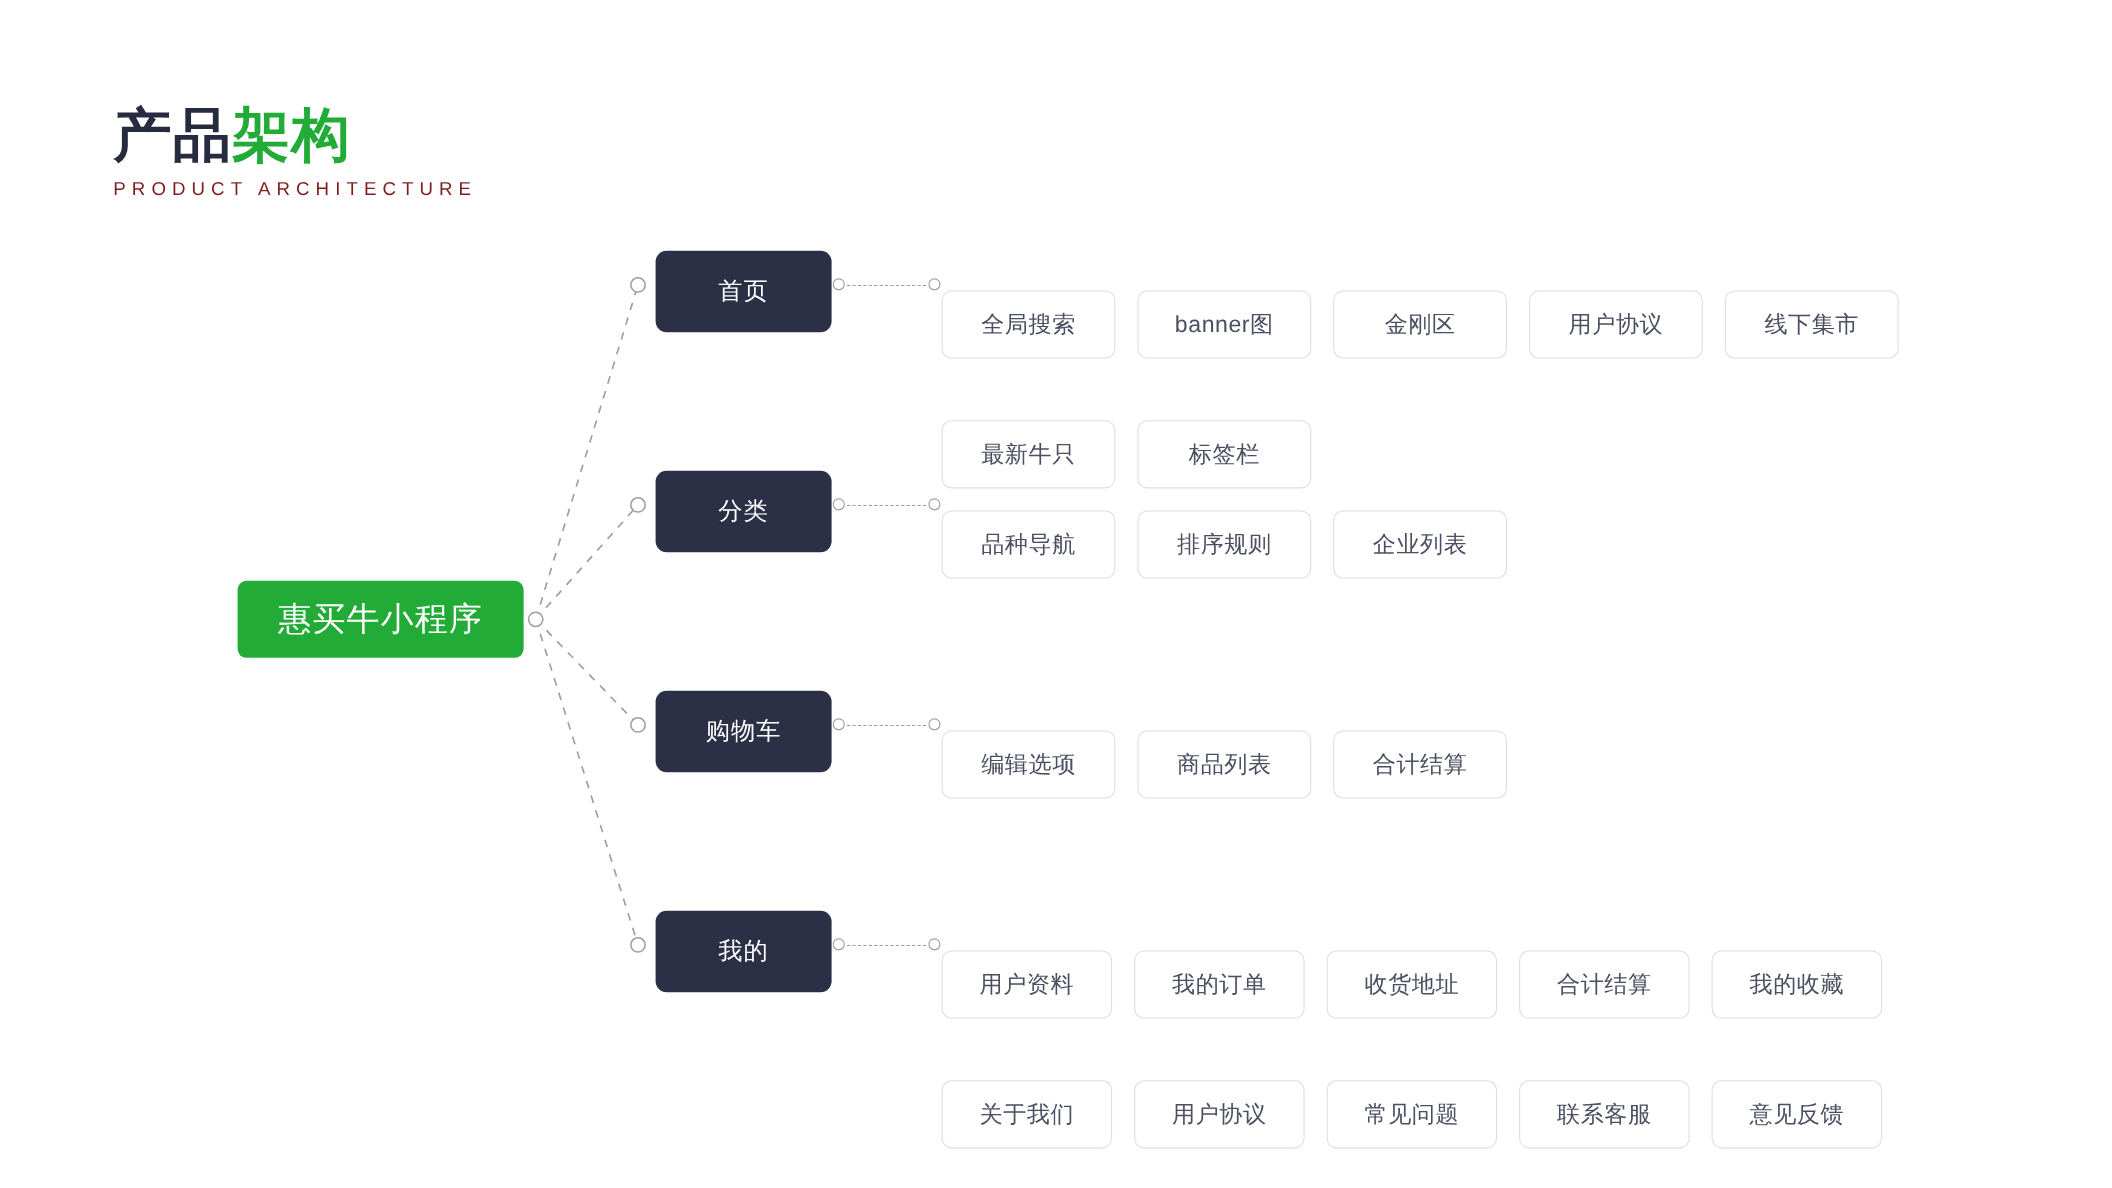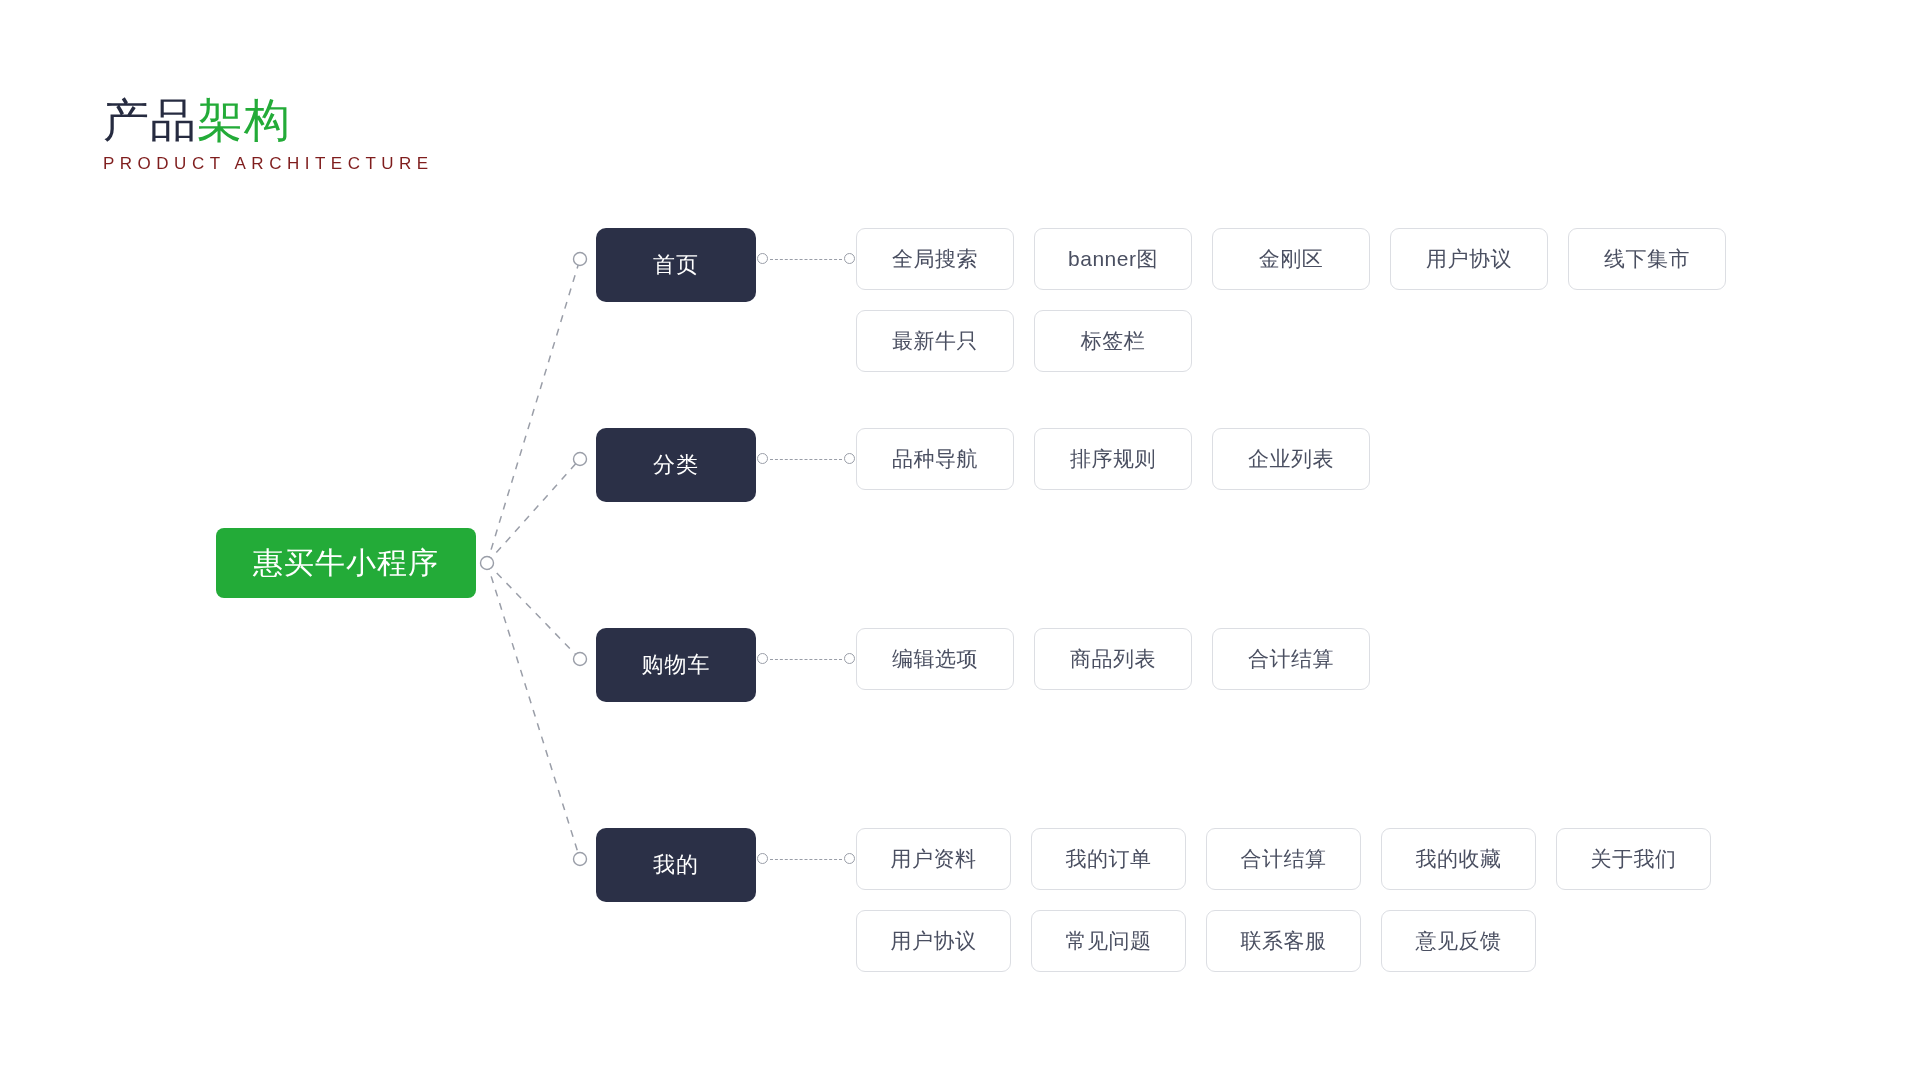--- a/index.html
+++ b/index.html
@@ -16,22 +16,22 @@
     -webkit-font-smoothing: antialiased;
   }
 
   
   #header {
     position: absolute;
     left: 103px;
     top: 96px;
   }
   #title {
-    font-size: 46px;
-    font-weight: normal;
+    font-size: 53px;
+    font-weight: bold;
     line-height: 1.05;
     letter-spacing: 1px;
     white-space: nowrap;
   }
   #title .t-dark { color: #262b40; }
   #title .t-green { color: #23ab38; }
   #subtitle {
     margin-top: 10px;
     font-size: 17px;
     color: #7f1d1d;
@@ -128,20 +128,21 @@
     border: 1.4px solid #dcdee3;
     border-radius: 9px;
     background: #ffffff;
     color: #4a4f61;
     font-size: 21px;
     display: flex;
     align-items: center;
     justify-content: center;
     box-sizing: border-box;
     letter-spacing: 0.5px;
+    margin-top: 36px;
   }
 
   
   #branch-0 { left: 596px; top: 228px; width: 1160px; }
   #branch-1 { left: 596px; top: 428px; width: 800px; }
   #branch-2 { left: 596px; top: 628px; width: 800px; }
   #branch-3 { left: 596px; top: 828px; width: 1150px; }
 
   #branch-3 .leaf { min-width: 155px; }
 </style>
@@ -232,20 +233,21 @@
     <span>我的</span>
   </div>
   <div class="cat-link">
     <span class="dot left"></span>
     <span class="dash"></span>
     <span class="dot right"></span>
   </div>
   <div class="leaf-grid">
     <div class="leaf">用户资料</div>
     <div class="leaf">我的订单</div>
+    <div class="leaf">收货地址</div>
     <div class="leaf">合计结算</div>
     <div class="leaf">我的收藏</div>
     <div class="leaf">关于我们</div>
     <div class="leaf">用户协议</div>
     <div class="leaf">常见问题</div>
     <div class="leaf">联系客服</div>
     <div class="leaf">意见反馈</div>
   </div>
 </div>
 

